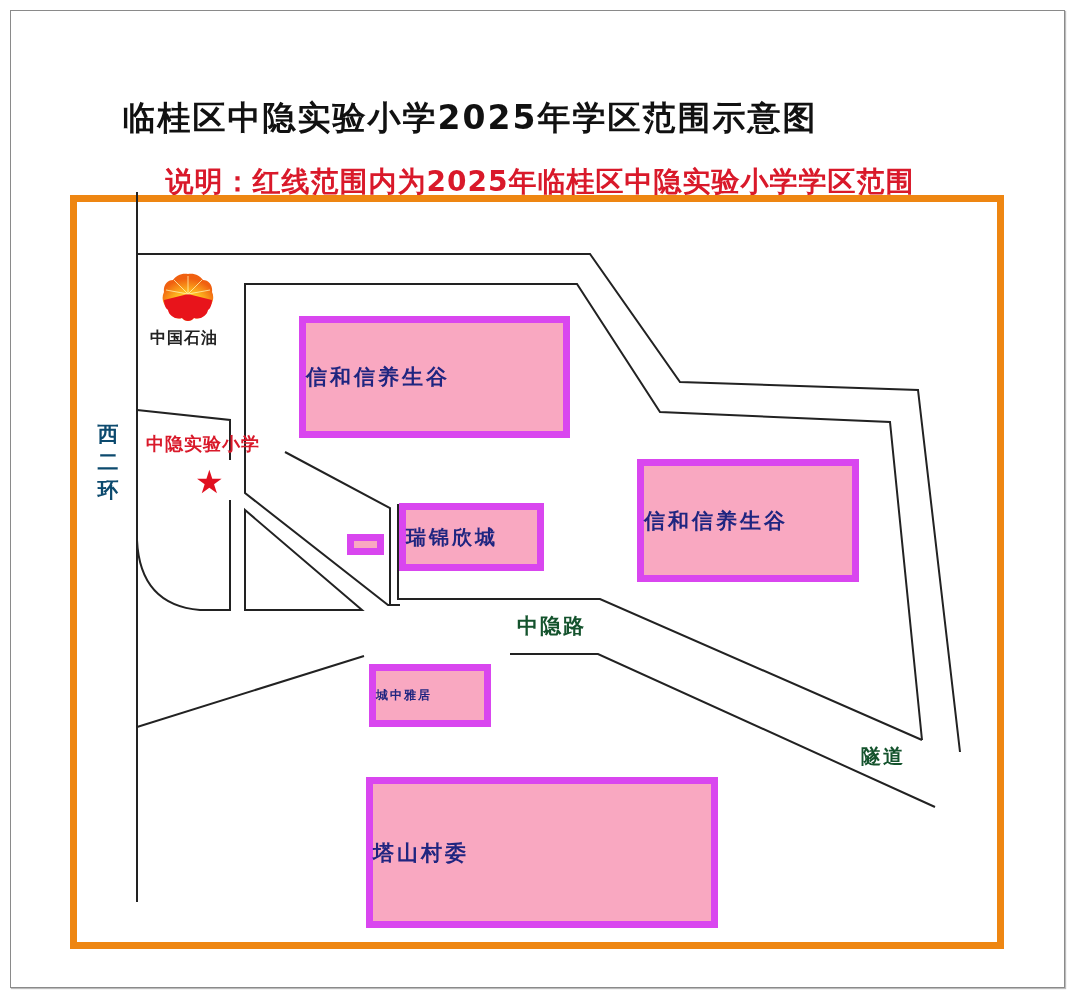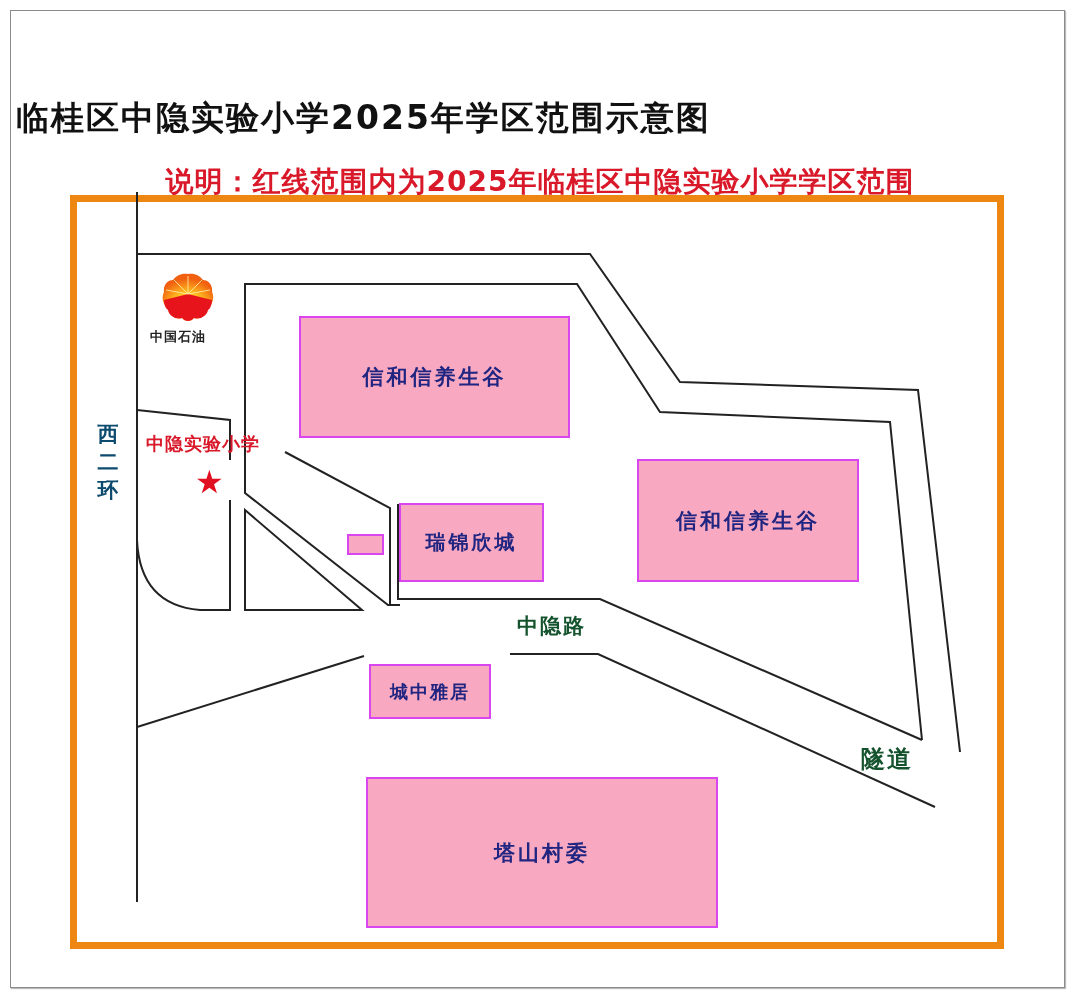--- a/index.html
+++ b/index.html
@@ -1,36 +1,36 @@
 <!DOCTYPE html>
 <html><head>
 <meta charset="utf-8">
 <style>
   html, body { margin: 0; padding: 0; background: #ffffff; }
   body { width: 1080px; height: 999px; position: relative; overflow: hidden;
          font-family: "DejaVu Sans", "Liberation Sans", sans-serif; }
   .frame { position: absolute; left: 10px; top: 10px; width: 1055px; height: 978px;
            border: 1px solid #8a8a8a; box-sizing: border-box; box-shadow: 1px 1px 1px #bbb; }
-  .title { position: absolute; left: 16px; width: 924px; top: 96px; 
+  .title { position: absolute; left: 8px; width: 924px; top: 96px; text-align: center;
            font-size: 33px; font-weight: bold; color: #111; letter-spacing: 2px; }
   .note { position: absolute; left: 0; width: 1080px; top: 163px; text-align: center;
           font-size: 28px; font-weight: bold; color: #d9192a; letter-spacing: 1px; }
   .orange { position: absolute; left: 70px; top: 195px; width: 934px; height: 754px;
             border: 7px solid #ee8612; box-sizing: border-box; }
   svg.map { position: absolute; left: 0; top: 0; }
-  .bld { position: absolute; background: #f9a8c1; border: 2px solid #d946ef; box-sizing: border-box;
-         display: flex; align-items: center; justify-content: center;
+  .bld { position: absolute; background: #f9a8c1; border: 7px solid #d946ef; box-sizing: border-box;
+         display: flex; align-items: center; justify-content: flex-start;
          color: #1f2580; font-weight: bold; letter-spacing: 3px; }
   .lbl { position: absolute; font-weight: bold; color: #14532d; }
   .red-lbl { position: absolute; font-weight: bold; color: #d9192a; font-size: 18px; letter-spacing: 1px; }
   .vert { position: absolute; font-weight: bold; color: #0c4a6e; font-size: 21px; width: 24px;
           line-height: 28px; text-align: center; word-break: break-all; }
   .star { position: absolute; color: #e01020; font-size: 32px; line-height: 32px; }
   .logo { position: absolute; left: 162px; top: 272px; width: 52px; height: 50px; }
-  .logo-text { position: absolute; left: 150px; top: 328px; font-size: 13px; font-weight: bold; color: #222; letter-spacing: 1px; }
+  .logo-text { position: absolute; left: 150px; top: 328px; font-size: 16px; font-weight: bold; color: #222; letter-spacing: 1px; }
 </style>
 </head>
 <body>
 
 <div class="frame"></div>
 
 <div class="title">临桂区中隐实验小学2025年学区范围示意图</div>
 <div class="note">说明：红线范围内为2025年临桂区中隐实验小学学区范围</div>
 
 <div class="orange"></div>
@@ -82,27 +82,27 @@
 <div class="star" style="left:195px; top:466px;">★</div>
 
 <div class="vert" style="left:96px; top:420px;">西二环</div>
 
 <div class="bld" style="left:299px; top:316px; width:271px; height:122px; font-size:21px;">
   <span>信和信养生谷</span>
 </div>
 <div class="bld" style="left:637px; top:459px; width:222px; height:123px; font-size:21px;">
   <span>信和信养生谷</span>
 </div>
-<div class="bld" style="left:399px; top:503px; width:145px; height:79px; font-size:20px;">
+<div class="bld" style="left:399px; top:503px; width:145px; height:68px; font-size:20px;">
   <span>瑞锦欣城</span>
 </div>
 <div class="bld" style="left:347px; top:534px; width:37px; height:21px;">
   <span></span>
 </div>
-<div class="bld" style="left:369px; top:664px; width:122px; height:55px; font-size:18px; letter-spacing:2px;">
+<div class="bld" style="left:369px; top:664px; width:122px; height:63px; font-size:12px; letter-spacing:2px;">
   <span>城中雅居</span>
 </div>
 <div class="bld" style="left:366px; top:777px; width:352px; height:151px; font-size:21px;">
   <span>塔山村委</span>
 </div>
 
 <div class="lbl" style="left:517px; top:612px; font-size:21px; letter-spacing:2px;">中隐路</div>
-<div class="lbl" style="left:861px; top:743px; font-size:24px; letter-spacing:2px;">隧道</div>
+<div class="lbl" style="left:861px; top:743px; font-size:20px; letter-spacing:2px;">隧道</div>
 
 </body></html>

